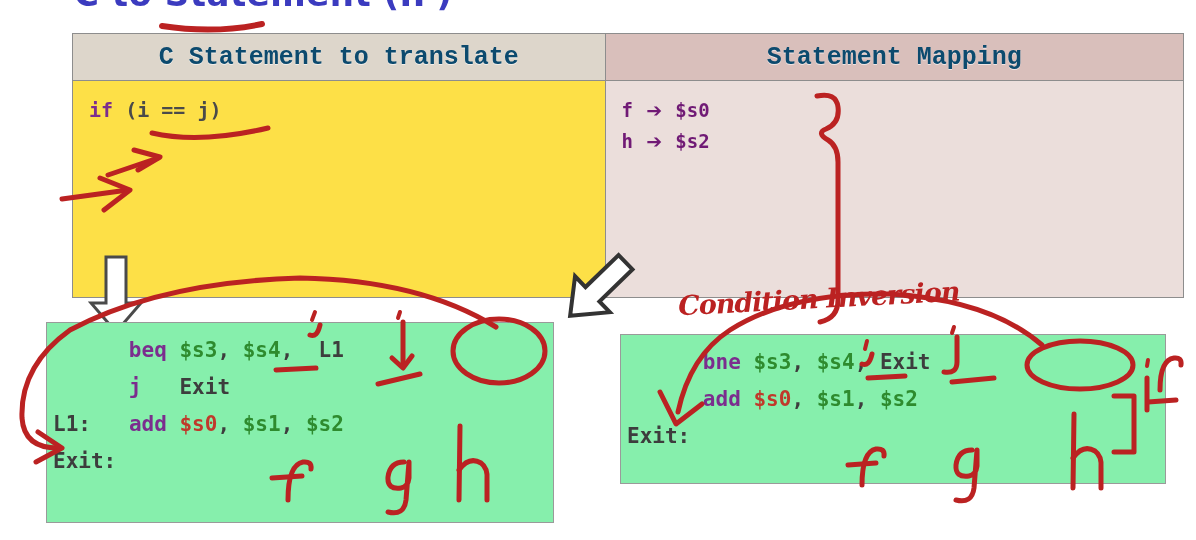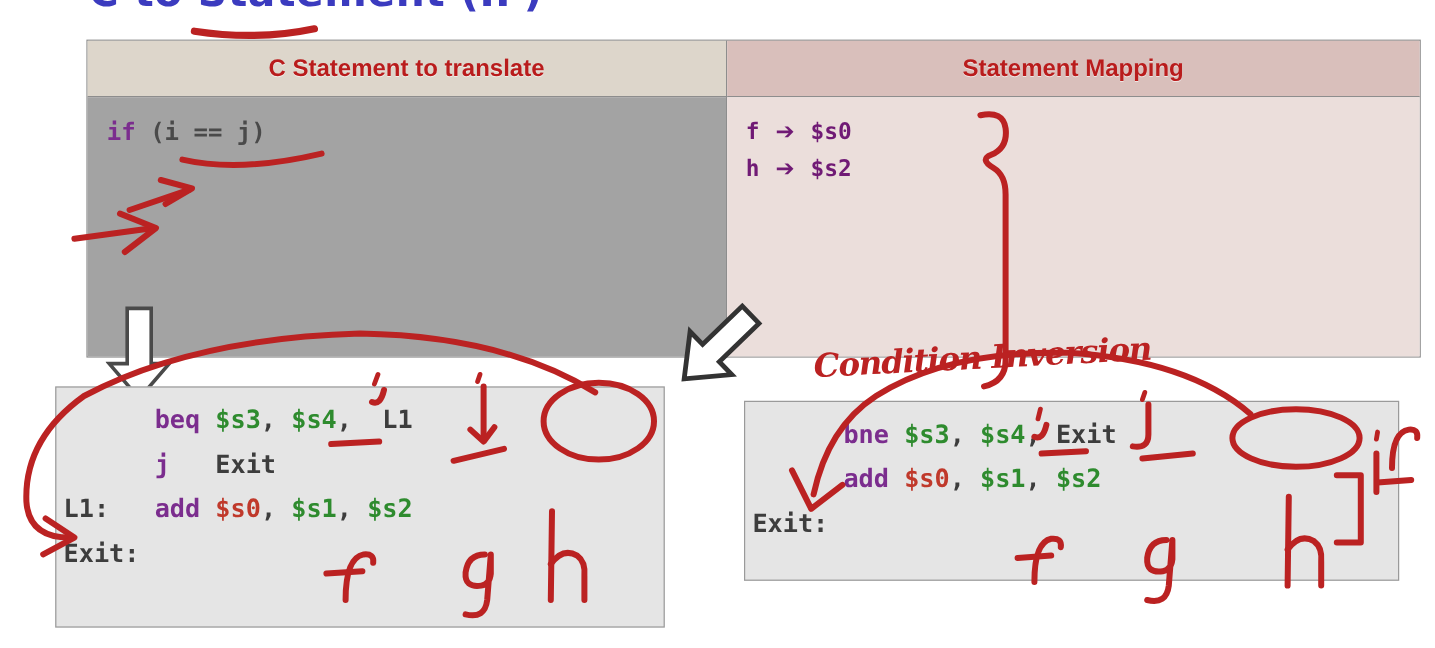--- a/index.html
+++ b/index.html
@@ -37,32 +37,32 @@
     border: 1px solid #8d8d8d;
     background: #ffffff;
   }
   .tcol { position: relative; display: flex; flex-direction: column; }
   .tcol.left  { width: 533px; border-right: 1px solid #8d8d8d; }
   .tcol.right { width: 578px; }
 
   .thead {
     height: 47px;
     display: flex; align-items: center; justify-content: center;
-    font-family: Liberation Sans, sans-serif;
-    font-weight: bold;
-    font-size: 20px;
-    color: #b91c1c;
+    font-family: Liberation Mono, monospace;
+    font-weight: bold;
+    font-size: 25px;
+    color: #0c4a6e;
     border-bottom: 1px solid #8d8d8d;
     text-shadow: 0 1px 0 rgba(255,255,255,.6);
   }
   .thead.h-left  { background: #ddd6cb; }
   .thead.h-right { background: #d9bfbb; }
 
   .tbody { flex: 1; padding: 14px 0 0 16px; }
-  .tbody.b-left  { background: #a3a3a3; }
+  .tbody.b-left  { background: #fde047; }
   .tbody.b-right { background: #ebdedb; }
 
   .cline {
     font-family: "DejaVu Sans Mono", monospace;
     font-size: 20px;
     font-weight: bold;
     color: #4a4a4a;
     line-height: 31px;
     white-space: pre;
   }
@@ -77,21 +77,21 @@
   }
   .map-row .arrw { font-family: "DejaVu Sans", sans-serif; font-size: 19px; }
 
   
   .blockarrow { position: absolute; }
   .blockarrow svg { display: block; }
 
   
   .codebox {
     position: absolute;
-    background: #e5e5e5;
+    background: #86efac;
     border: 1px solid #9a9a9a;
     font-family: "DejaVu Sans Mono", monospace;
     font-size: 21px;
     font-weight: bold;
     line-height: 37px;
     white-space: pre;
     color: #3d3d3d;
   }
   .codebox.left  { left: 46px;  top: 322px; width: 508px; height: 201px; padding: 9px 0 0 6px; }
   .codebox.right { left: 620px; top: 334px; width: 546px; height: 150px; padding: 9px 0 0 6px; }

